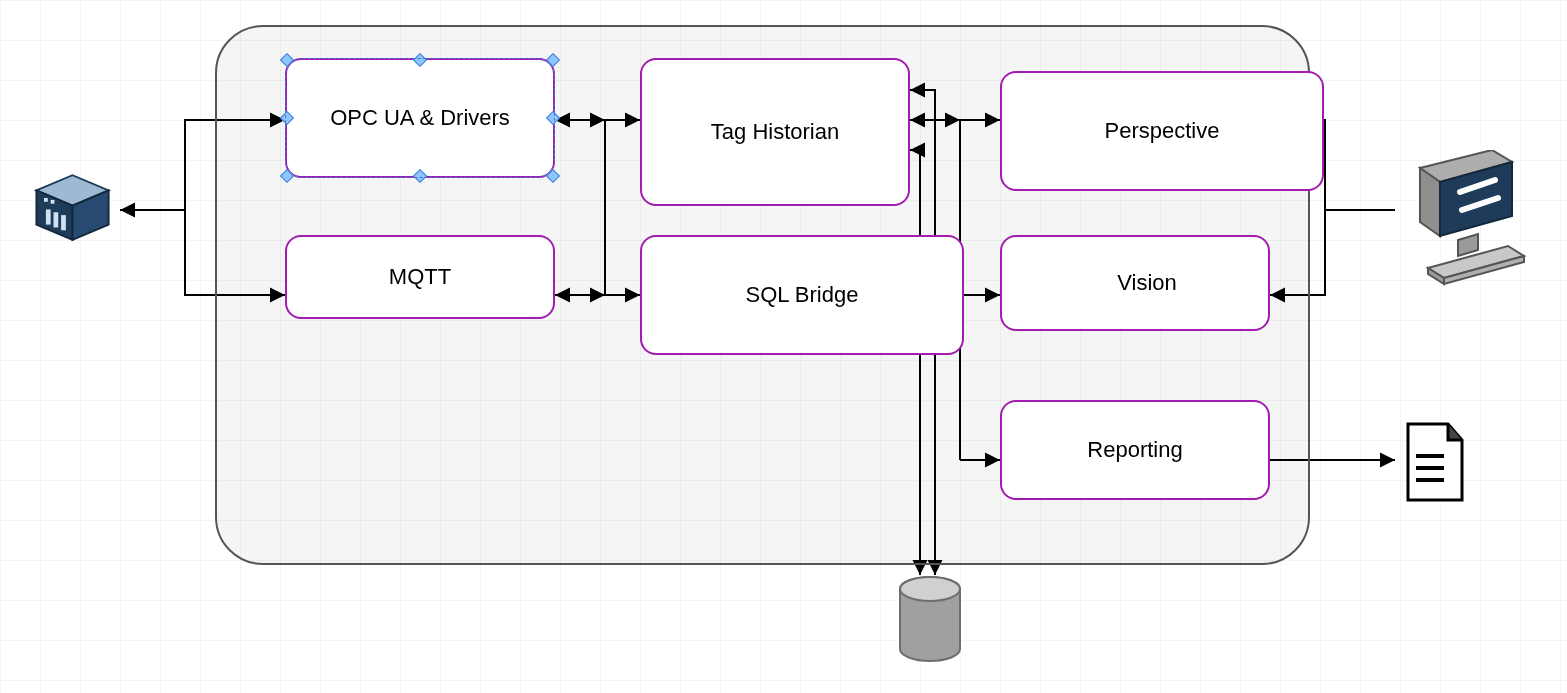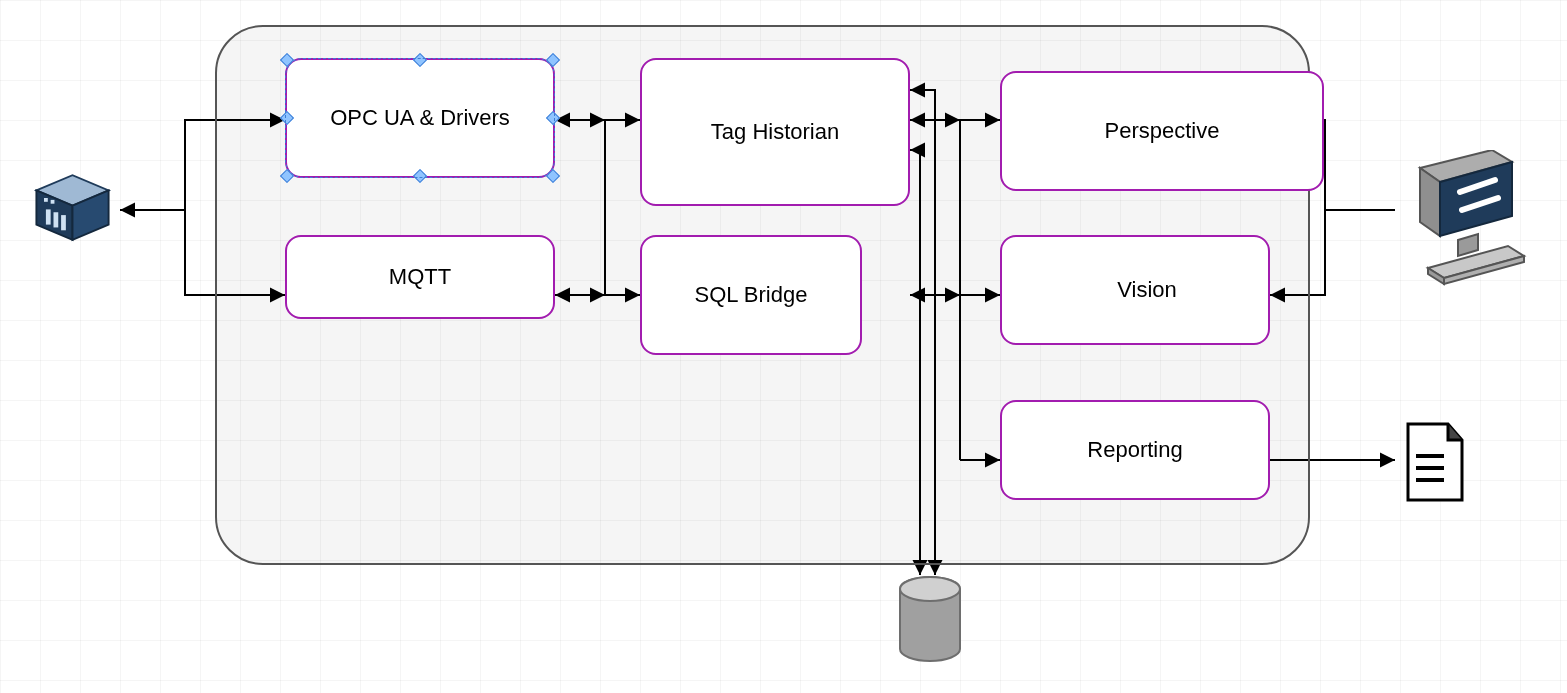--- a/index.html
+++ b/index.html
@@ -114,29 +114,29 @@
 </div>
 
 <div class="node-box" style="left:285px; top:235px; width:270px; height:84px;text-align:right;">
   <span>MQTT</span>
 </div>
 
 <div class="node-box" style="left:640px; top:58px; width:270px; height:148px;">
   <span>Tag Historian</span>
 </div>
 
-<div class="node-box" style="left:640px; top:235px; width:222px; height:120px;">
+<div class="node-box" style="left:640px; top:235px; width:324px; height:120px;">
   <span>SQL Bridge</span>
 </div>
 
 <div class="node-box" style="left:1000px; top:58px; width:324px; height:120px;margin-top:13px;">
   <span>Perspective</span>
 </div>
 
-<div class="node-box" style="left:1000px; top:235px; width:270px; height:110px;padding-left:24px;">
+<div class="node-box" style="left:1000px; top:235px; width:270px; height:96px;padding-left:24px;">
   <span>Vision</span>
 </div>
 
 <div class="node-box" style="left:1000px; top:400px; width:270px; height:100px;">
   <span>Reporting</span>
 </div>
 
 <div style="position:absolute; left:25px; top:160px; width:95px; height:95px;">
   <svg viewBox="0 0 100 100" width="95" height="95">
 

